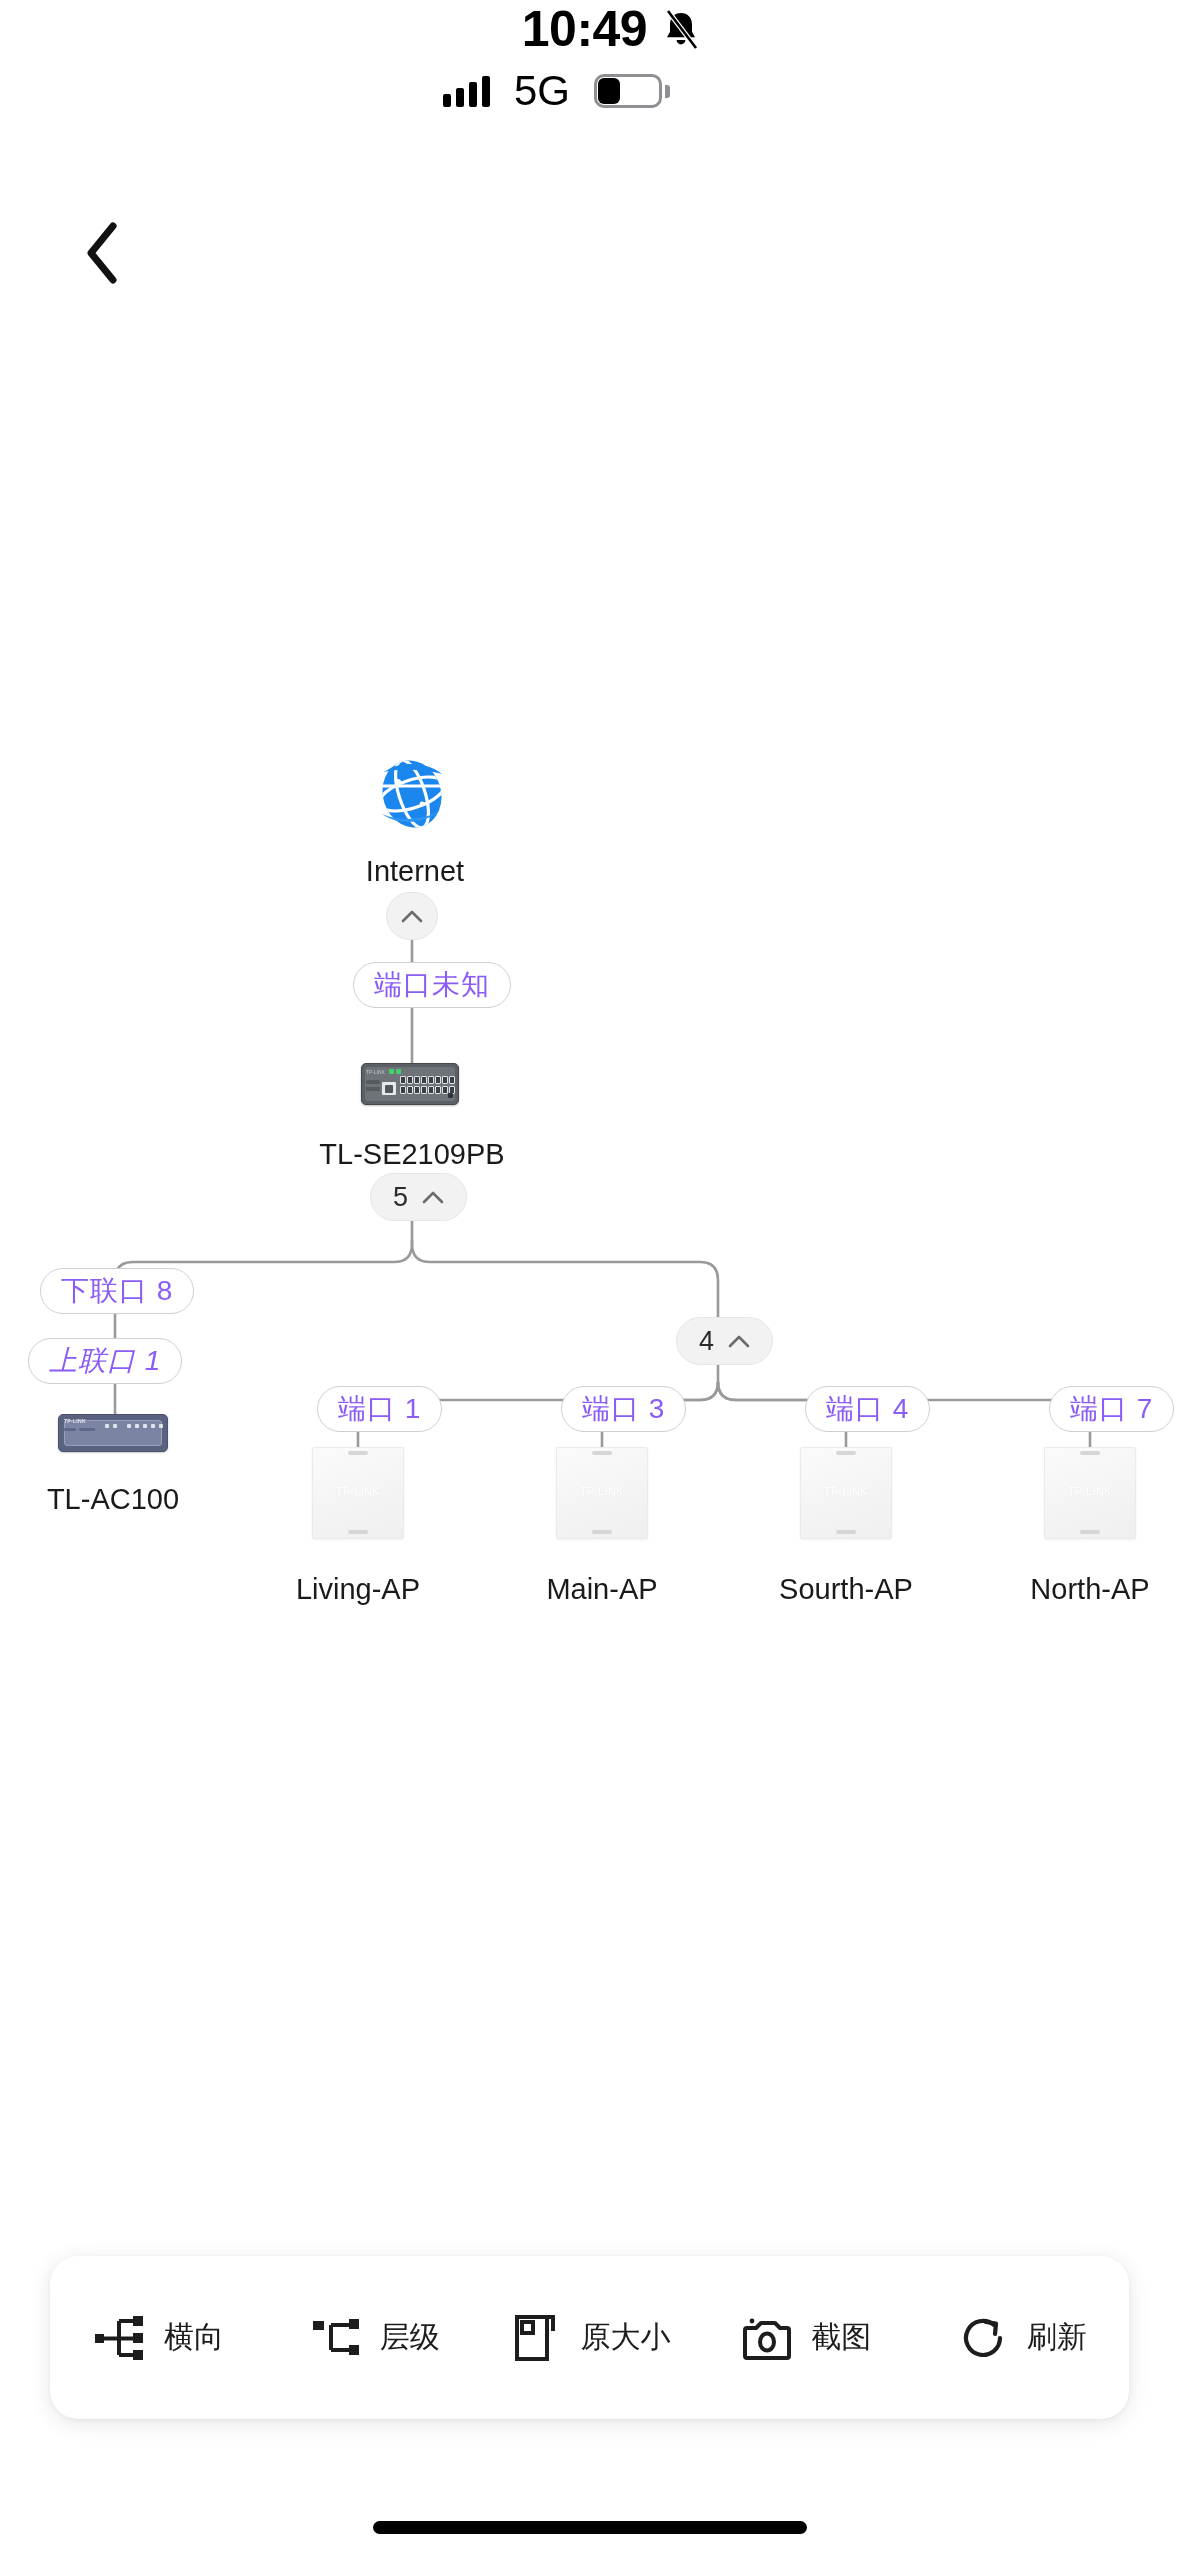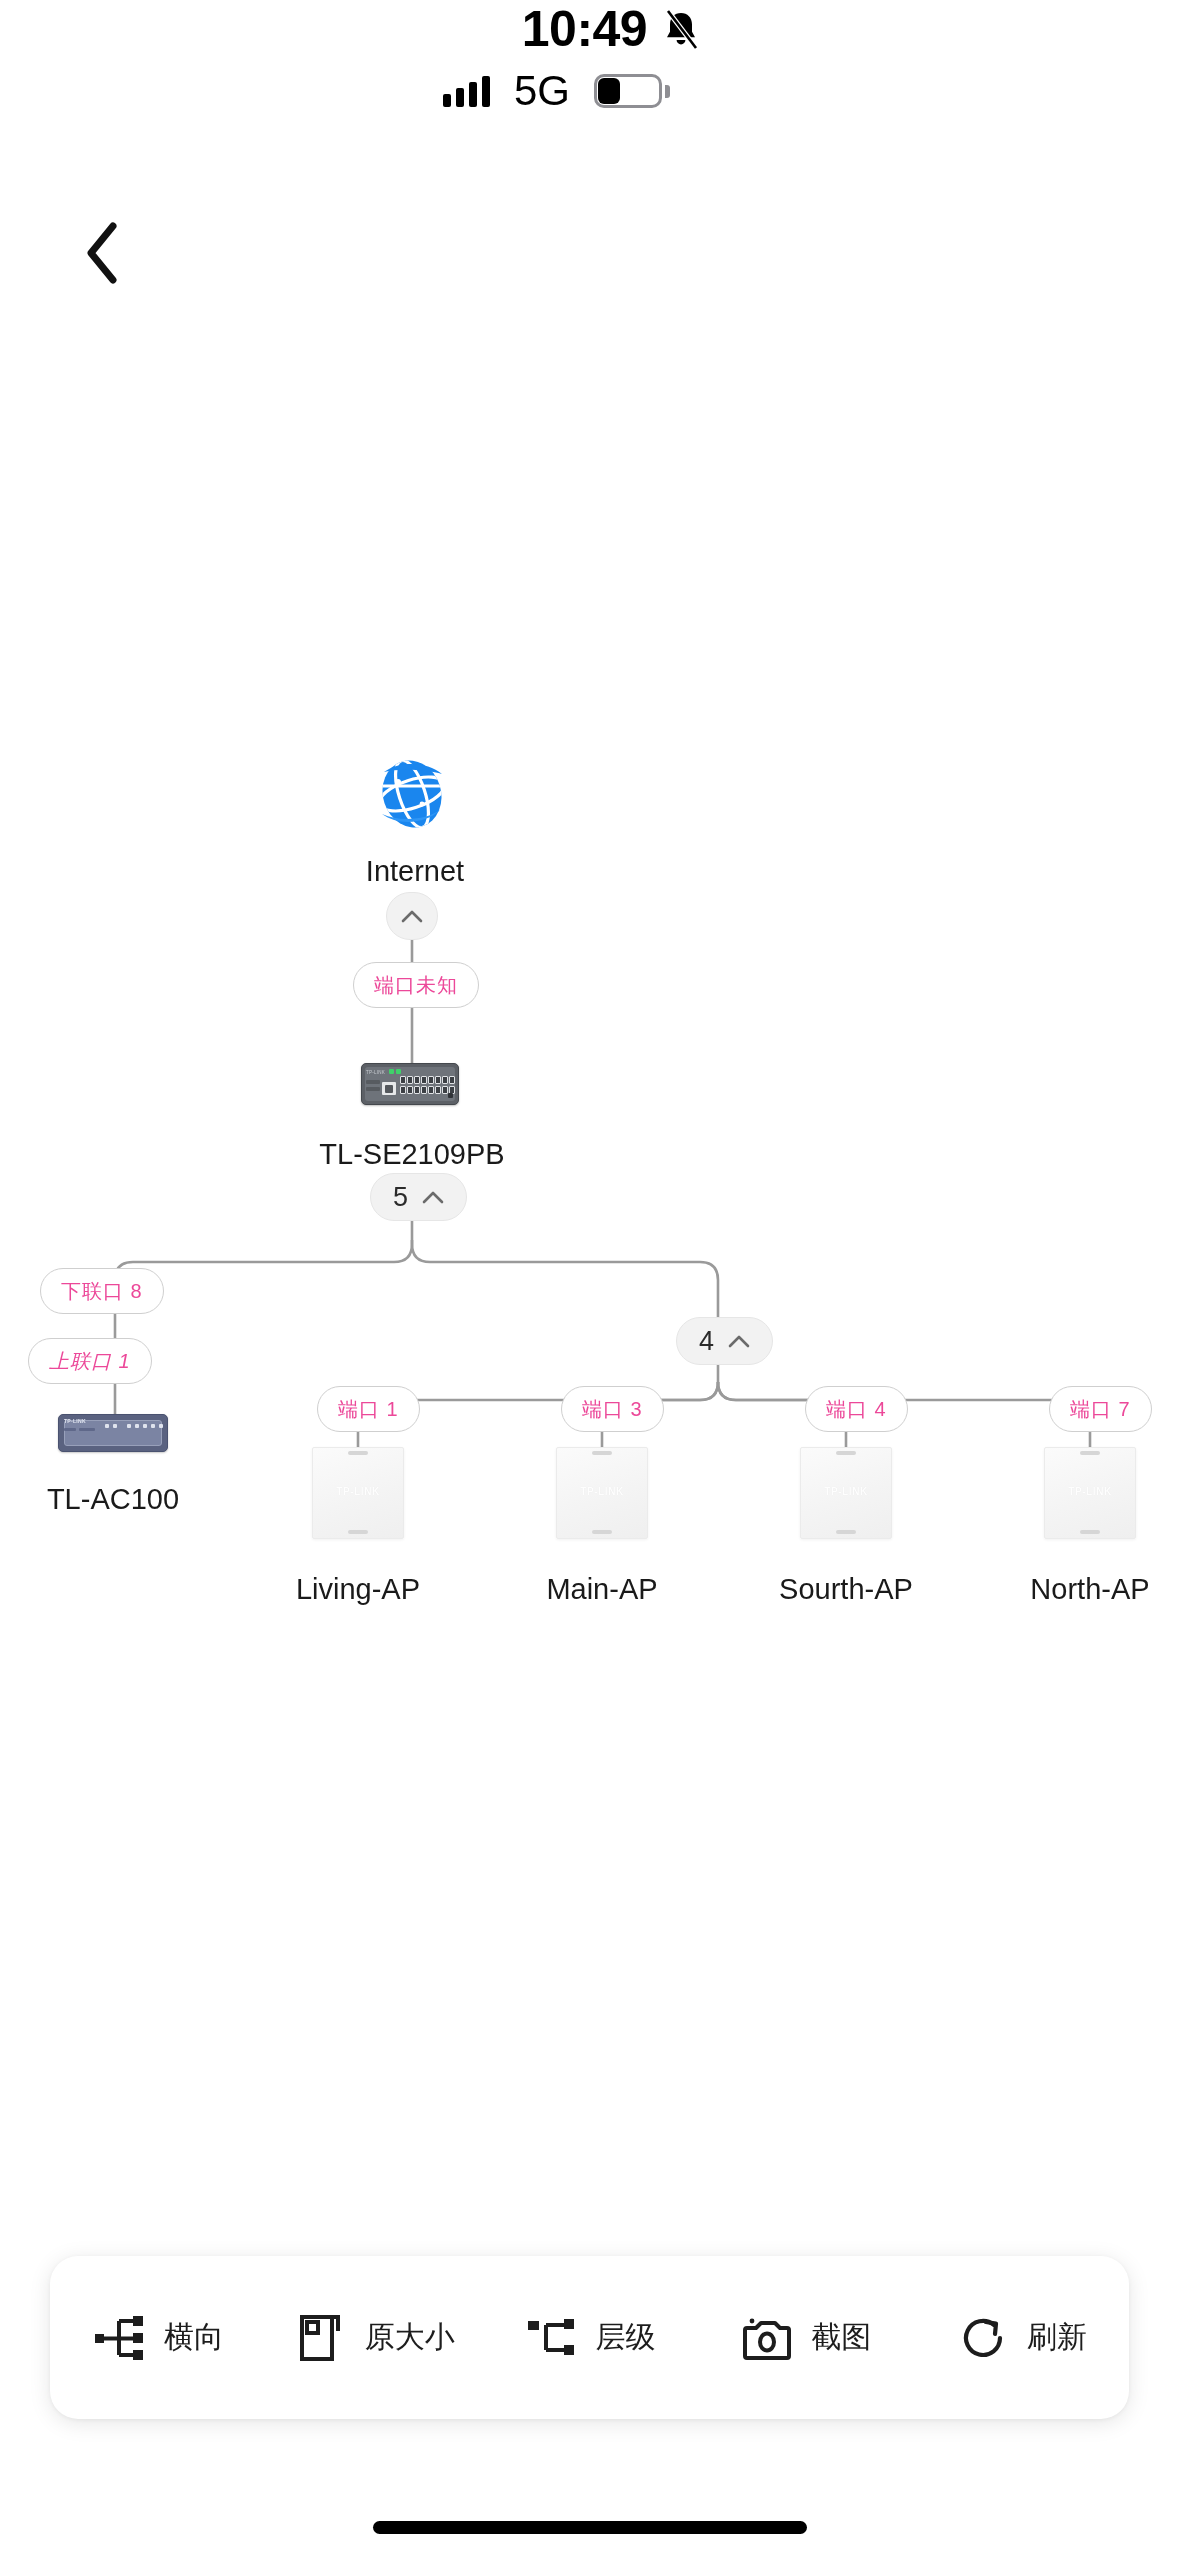--- a/index.html
+++ b/index.html
@@ -84,21 +84,21 @@
   }
   .pill-collapse .chev{ display:block; }
 
   
   .pill-port{
     position:absolute;
     height:46px; border-radius:24px;
     background:#ffffff; border:1px solid #cfcfcf;
     display:flex; align-items:center; justify-content:center;
     padding:0 20px;
-    font-size:20px; color:#ec4899; white-space:nowrap;
+    font-size:28px; color:#8b5cf6; white-space:nowrap;
     letter-spacing:1px;
     cursor:pointer; z-index:5;
   }
 
   
   .dev-switch{
     position:absolute; left:361px; top:1063px; width:98px; height:42px;
     background:#5c6066; border-radius:5px;
     border:1px solid #44484d;
     box-shadow:0 1px 2px rgba(0,0,0,.25);
@@ -422,50 +422,50 @@
           <line x1="26" y1="44" x2="40" y2="44"></line>
         </g>
       </svg>
     </span>
     <span class="tb-label">横向</span>
   </div>
 
   <div class="tb-item">
     <span class="tb-icon">
       <svg width="54" height="54" viewBox="0 0 54 54">
-        <rect x="8" y="6" width="30" height="42" fill="none" stroke="#1d1d1d" stroke-width="4"></rect>
-        <rect x="13" y="11" width="11" height="11" fill="none" stroke="#1d1d1d" stroke-width="4"></rect>
-        <line x1="38" y1="6" x2="46" y2="6" stroke="#1d1d1d" stroke-width="4"></line>
-        <line x1="44" y1="6" x2="44" y2="20" stroke="#1d1d1d" stroke-width="4"></line>
-      </svg>
-    </span>
-    <span class="tb-label">原大小</span>
-  </div>
-
-  <div class="tb-item">
-    <span class="tb-icon">
-      <svg width="54" height="54" viewBox="0 0 54 54">
         <g fill="#1d1d1d">
           <rect x="4" y="10" width="11" height="9"></rect>
           <rect x="40" y="8" width="10" height="10"></rect>
           <rect x="40" y="34" width="10" height="10"></rect>
         </g>
         <g fill="none" stroke="#1d1d1d" stroke-width="4">
           <line x1="22" y1="14" x2="40" y2="14"></line>
           <line x1="22" y1="14" x2="22" y2="39"></line>
           <line x1="22" y1="39" x2="40" y2="39"></line>
         </g>
       </svg>
     </span>
     <span class="tb-label">层级</span>
   </div>
 
   <div class="tb-item">
     <span class="tb-icon">
       <svg width="54" height="54" viewBox="0 0 54 54">
+        <rect x="8" y="6" width="30" height="42" fill="none" stroke="#1d1d1d" stroke-width="4"></rect>
+        <rect x="13" y="11" width="11" height="11" fill="none" stroke="#1d1d1d" stroke-width="4"></rect>
+        <line x1="38" y1="6" x2="46" y2="6" stroke="#1d1d1d" stroke-width="4"></line>
+        <line x1="44" y1="6" x2="44" y2="20" stroke="#1d1d1d" stroke-width="4"></line>
+      </svg>
+    </span>
+    <span class="tb-label">原大小</span>
+  </div>
+
+  <div class="tb-item">
+    <span class="tb-icon">
+      <svg width="54" height="54" viewBox="0 0 54 54">
         <path d="M7 17 h9 l5 -5 h14 l5 5 h7 a2 2 0 0 1 2 2 v26 a2 2 0 0 1 -2 2 H7 a2 2 0 0 1 -2 -2 V19 a2 2 0 0 1 2 -2 z" fill="none" stroke="#1d1d1d" stroke-width="4" stroke-linejoin="round"></path>
         <ellipse cx="27" cy="31" rx="7" ry="8.5" fill="none" stroke="#1d1d1d" stroke-width="4"></ellipse>
         <circle cx="12" cy="10" r="2.4" fill="#1d1d1d"></circle>
       </svg>
     </span>
     <span class="tb-label">截图</span>
   </div>
 
   <div class="tb-item">
     <span class="tb-icon">

